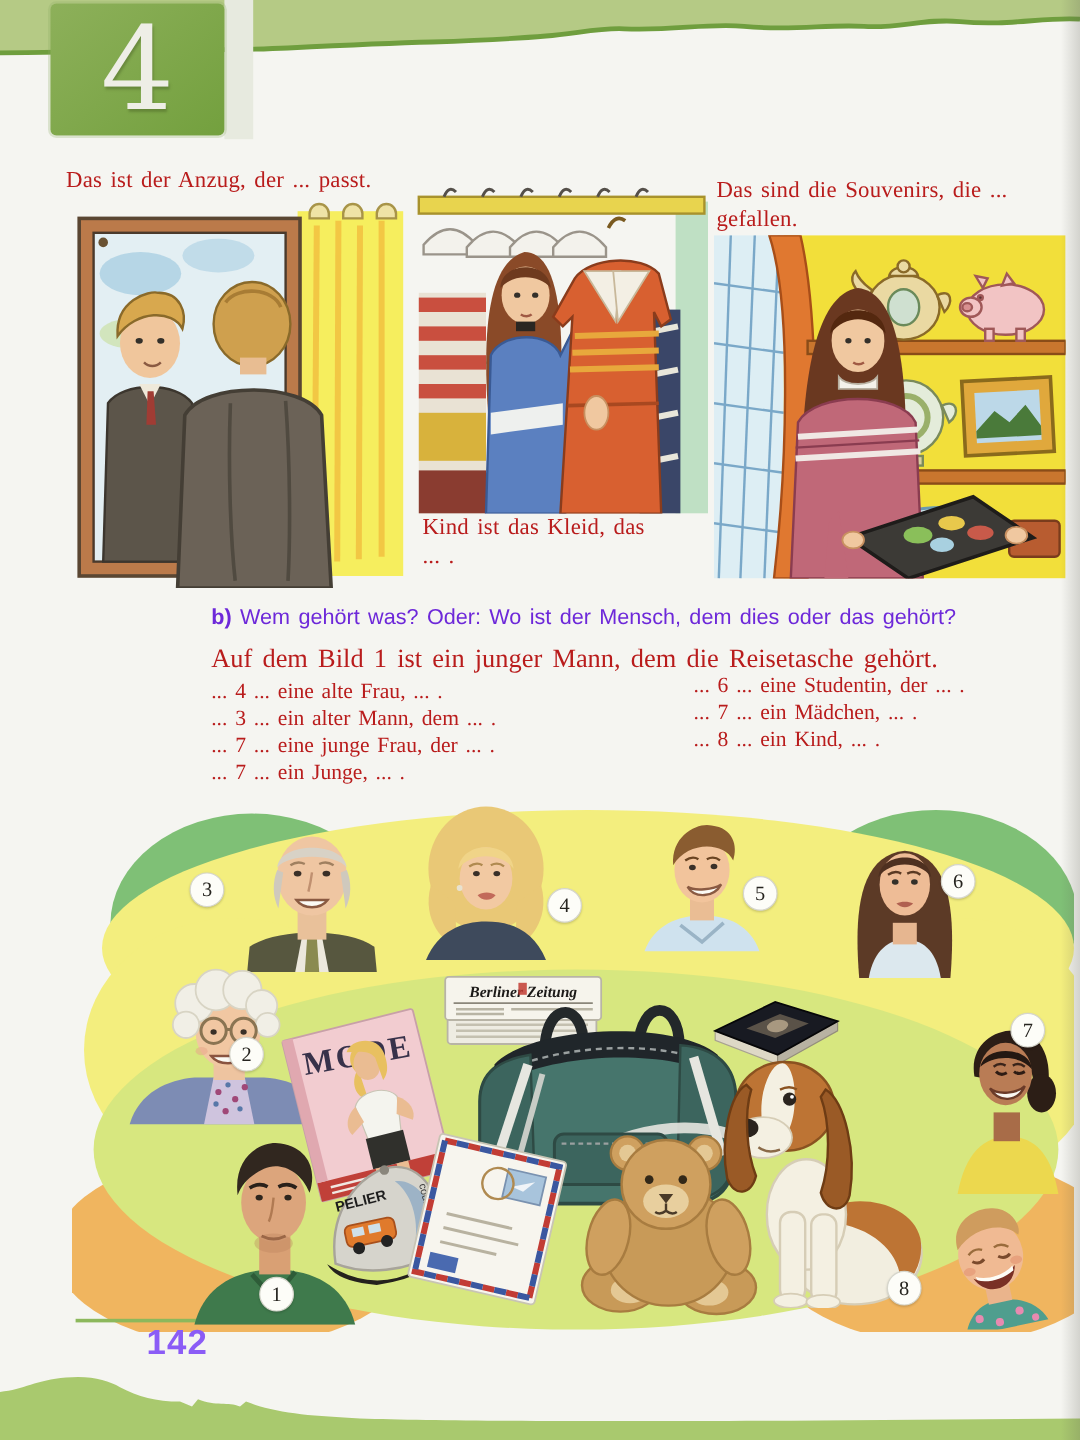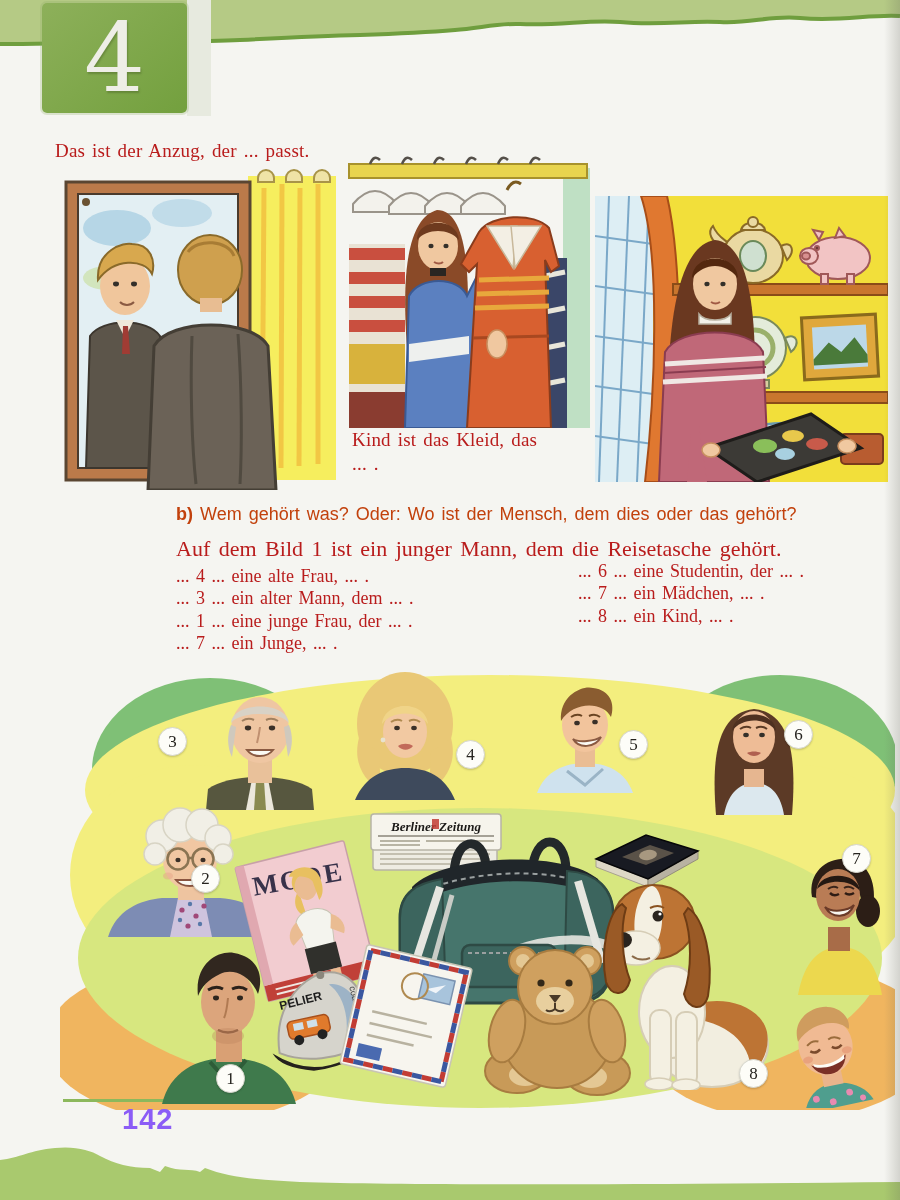--- a/index.html
+++ b/index.html
@@ -2,21 +2,21 @@
 <html><head>
 <meta charset="utf-8">
 <style>
   html,body{margin:0;padding:0;}
   body{width:900px;height:1200px;background:#e9e9e6;font-family:"Liberation Serif",serif;}
   .page{position:relative;width:900px;height:1200px;background:#f5f5f1;overflow:hidden;}
   .edge-shade{position:absolute;top:0;right:0;width:16px;height:1200px;
     background:linear-gradient(to right, rgba(0,0,0,0), rgba(90,90,80,0.22));pointer-events:none;}
   .abs{position:absolute;}
   .serif{font-family:"Liberation Serif",serif;color:#b91c1c;}
-  .sans{font-family:"Liberation Sans",sans-serif;color:#c2410c;}
+  .sans{font-family:"Liberation Sans",sans-serif;color:#6d28d9;}
   .caption{font-size:19px;line-height:24px;letter-spacing:.2px;word-spacing:2px;}
   .chapter-box{left:42px;top:3px;width:145px;height:110px;border-radius:5px;
     background:linear-gradient(140deg,#8db05a,#73a03e);display:flex;align-items:center;justify-content:center;
     box-shadow:0 0 0 2px rgba(140,170,100,.25);}
   .chapter-box span{font-family:"DejaVu Serif",serif;font-size:96px;line-height:96px;color:#eeeee6;
     text-shadow:1px 2px 2px rgba(60,80,30,.35);}
   .pale-strip{left:187px;top:0;width:24px;height:116px;background:#e7eadf;}
   .exercise-line{font-size:18px;word-spacing:2px;}
   .ex-label{font-weight:bold;margin-right:7px;}
   .list-col div{font-size:18px;line-height:22.4px;word-spacing:2px;white-space:nowrap;}
@@ -36,20 +36,21 @@
   <svg class="abs" style="left:0;top:0;" width="900" height="60" viewBox="0 0 900 60">
     <path d="M0,0 H900 V16 C870,14 840,22 800,18 C770,15 750,24 720,22 C690,20 660,26 620,22 C590,19 560,26 520,24 C500,23 480,28 455,30 C420,33 390,34 360,35 C320,36 280,38 240,40 C200,42 160,41 120,42 C80,43 40,44 0,44 Z" fill="#b5ca85"></path>
     <path d="M0,44 C40,44 80,43 120,42 C160,41 200,42 240,40 C280,38 320,36 360,35 C390,34 420,33 455,30 C480,28 500,23 520,24 C560,26 590,19 620,22 C660,26 690,20 720,22 C750,24 770,15 800,18 C840,22 870,14 900,16" fill="none" stroke="#6f9e3e" stroke-width="4"></path>
   </svg>
   <div class="abs pale-strip"></div>
   <div class="abs chapter-box">
     <span>4</span>
   </div>
 
   <div class="abs serif caption" style="left:55px;top:139px;width:300px;">Das ist der Anzug, der ... passt.</div>
+  <div class="abs serif caption" style="left:597px;top:147px;width:295px;">Das sind die Souvenirs, die ... gefallen.</div>
   <div class="abs serif caption" style="left:352px;top:428px;width:205px;">Kind ist das Kleid, das ... .</div>
 
   <svg class="abs" style="left:62px;top:168px;" width="278" height="322" viewBox="0 0 278 322">
 
     <rect x="186" y="8" width="88" height="304" fill="#f6ee5e"></rect>
     <g stroke="#f0a830" stroke-width="5" opacity="0.55">
       <line x1="202" y1="20" x2="200" y2="300"></line>
         <line x1="220" y1="16" x2="219" y2="300"></line>
       <line x1="238" y1="20" x2="237" y2="298"></line>
         <line x1="256" y1="16" x2="256" y2="296"></line>
@@ -244,21 +245,21 @@
   </svg>
 
   <div class="abs sans exercise-line" style="left:176px;top:504px;width:710px;">
     <span class="ex-label">b)</span><span>Wem gehört was? Oder: Wo ist der Mensch, dem dies oder das gehört?</span>
   </div>
   <div class="abs serif" style="left:176px;top:536px;font-size:22px;word-spacing:3px;">Auf dem Bild 1 ist ein junger Mann, dem die Reisetasche gehört.</div>
 
   <div class="abs serif list-col" style="left:176px;top:565px;">
     <div>... 4 ... eine alte Frau, ... .</div>
     <div>... 3 ... ein alter Mann, dem ... .</div>
-    <div>... 1 ... eine junge Frau, der ... .</div>
+    <div>... 7 ... eine junge Frau, der ... .</div>
     <div>... 7 ... ein Junge, ... .</div>
   </div>
   <div class="abs serif list-col" style="left:578px;top:560px;">
     <div>... 6 ... eine Studentin, der ... .</div>
     <div>... 7 ... ein Mädchen, ... .</div>
     <div>... 8 ... ein Kind, ... .</div>
   </div>
 
   <div class="abs collage">
 

